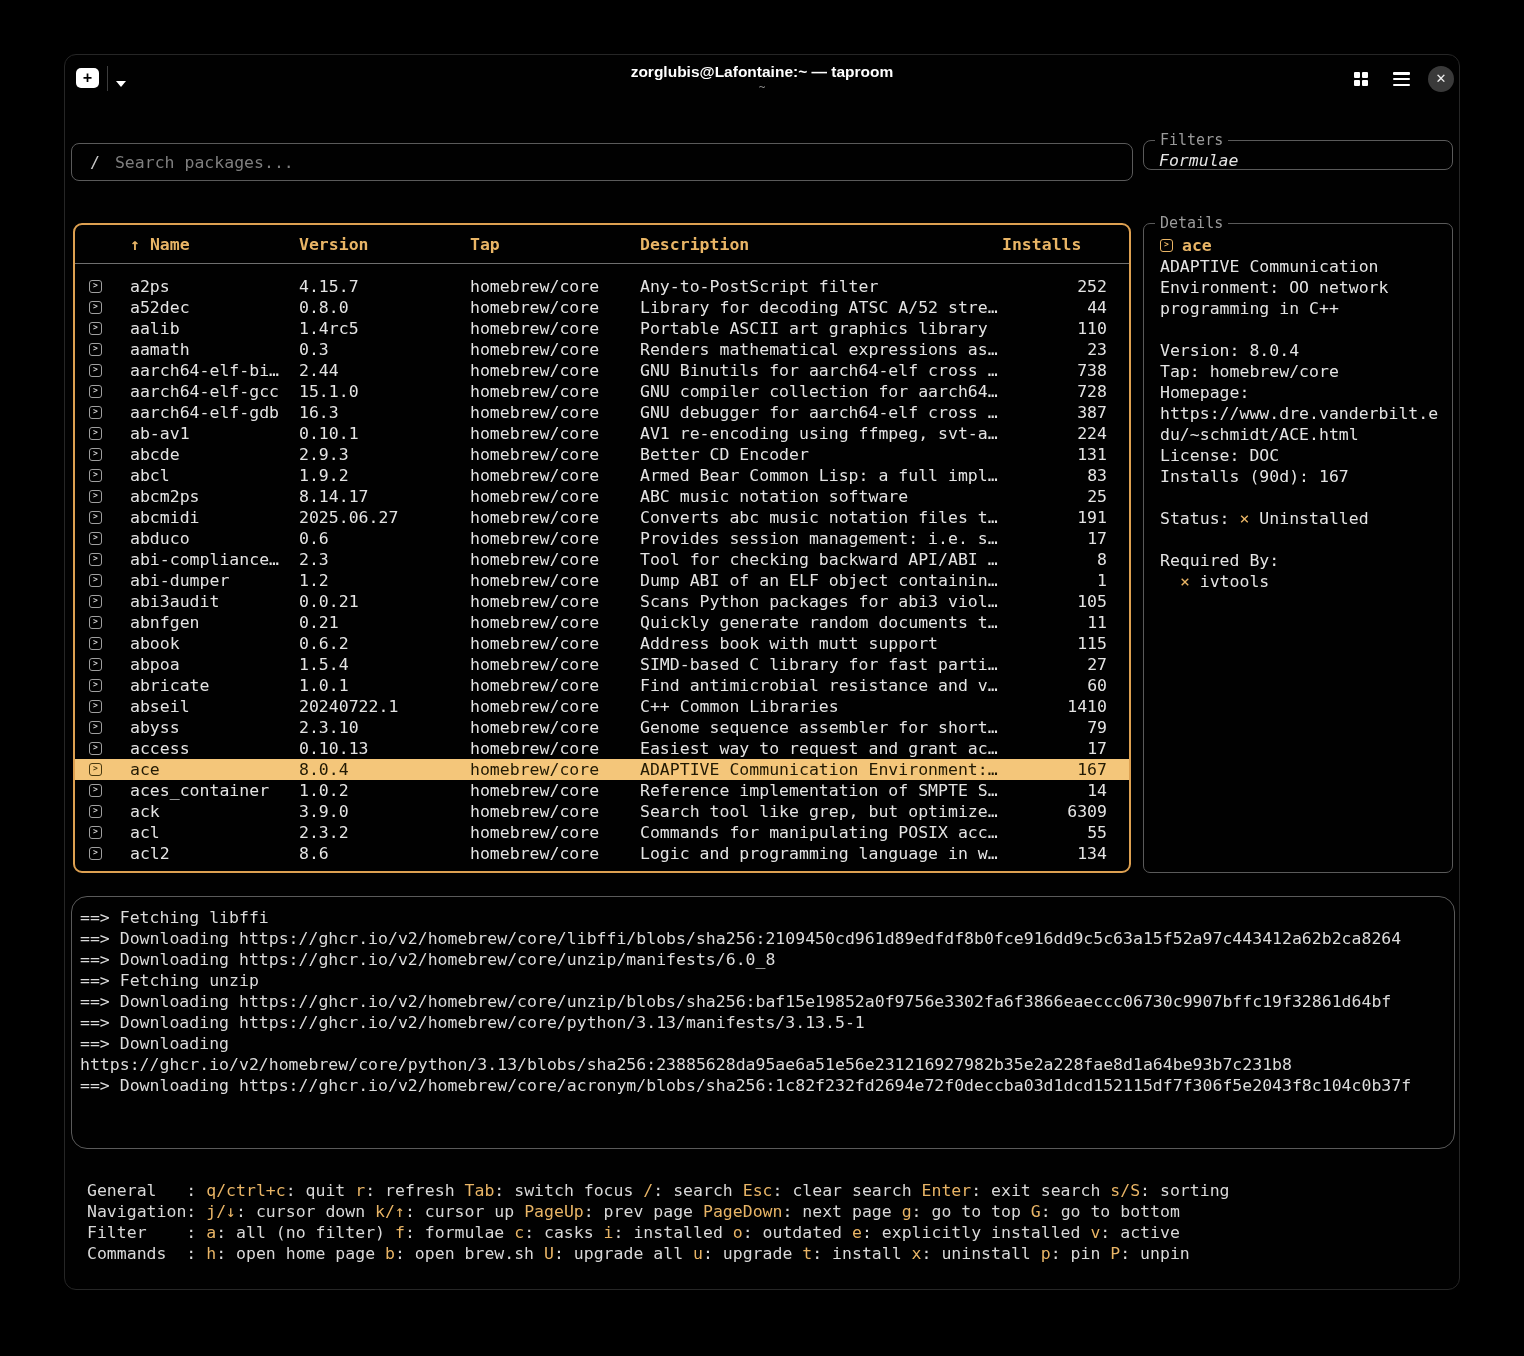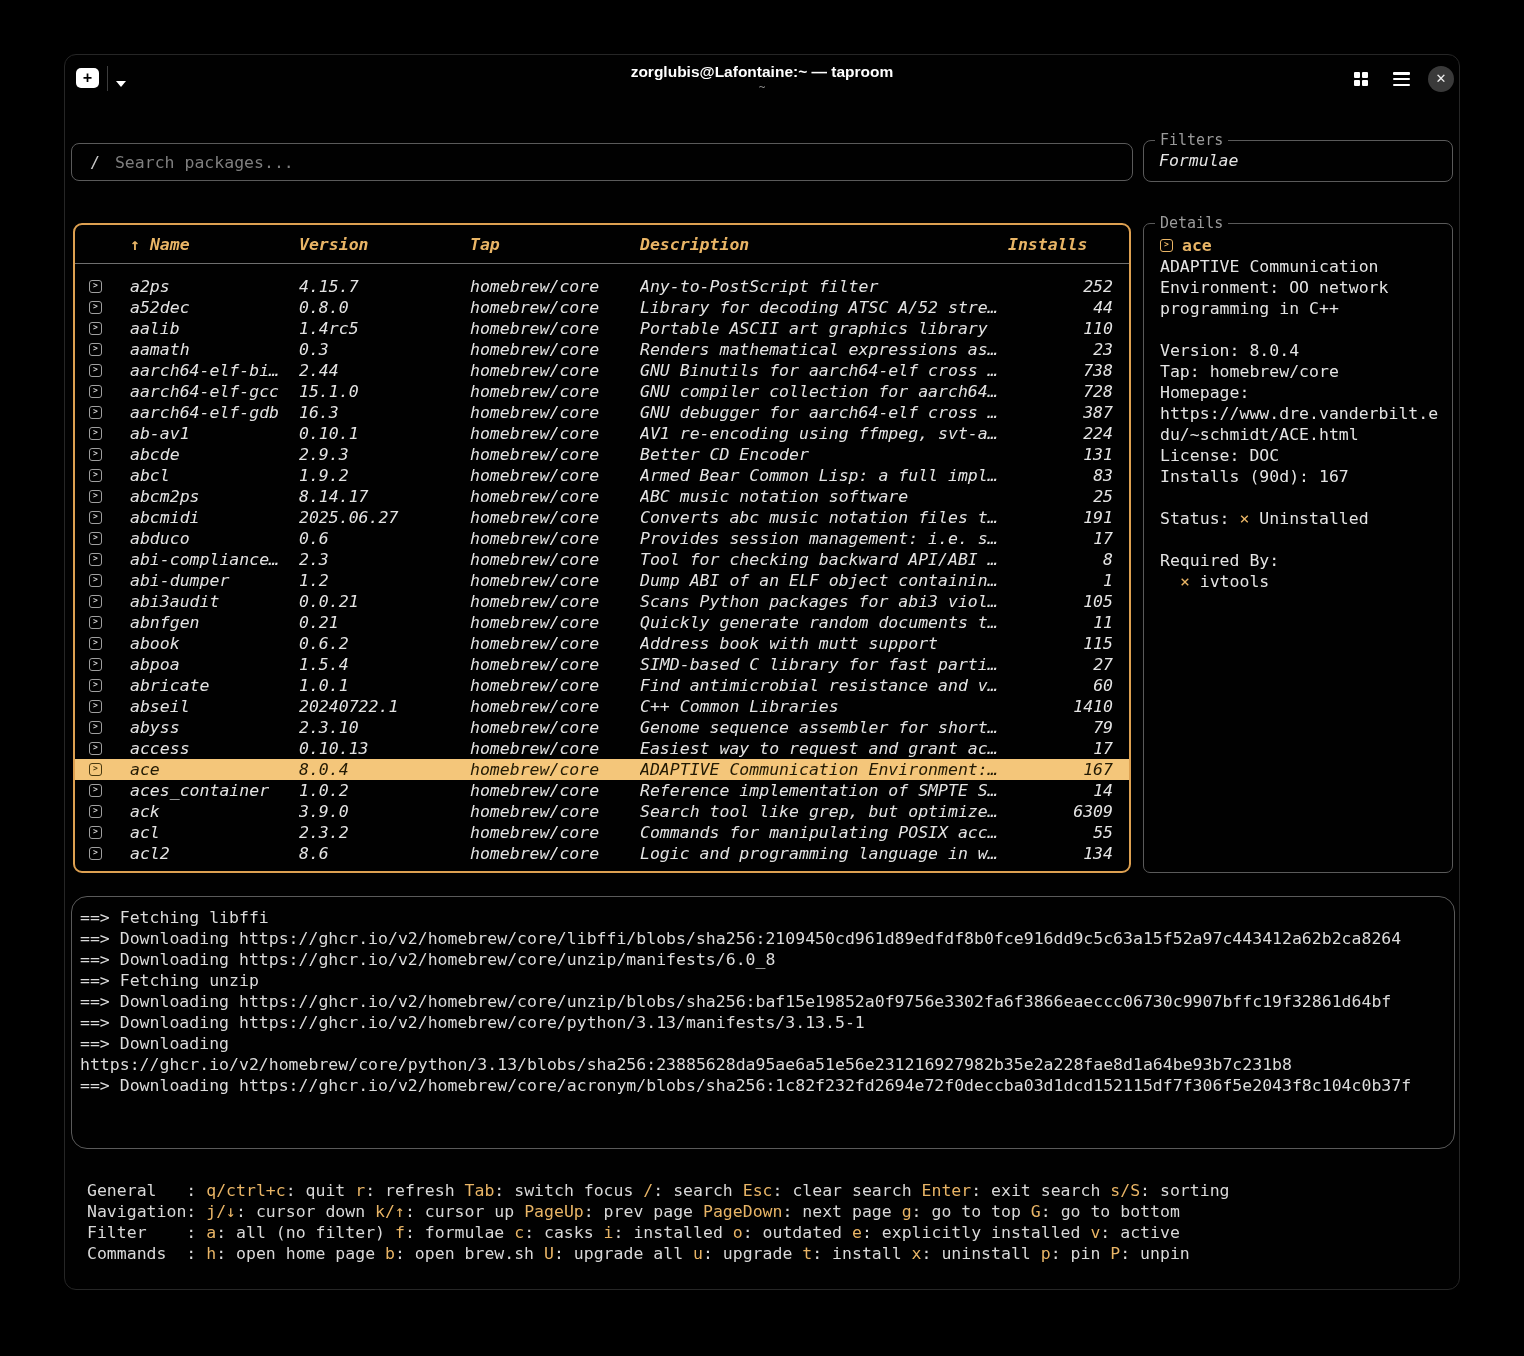--- a/index.html
+++ b/index.html
@@ -45,28 +45,28 @@
     font-family:"DejaVu Sans",sans-serif;}
 
   
   .search-box{position:absolute;left:6px;top:88px;width:1062px;height:38px;
     border:1px solid var(--border);border-radius:8px;display:flex;align-items:center;padding-left:18px;}
   .search-box .slash{color:#c9c9c9;margin-right:15px;}
   .search-box .placeholder{color:#7f7f7f;}
 
   .legend{position:absolute;top:-9px;left:11px;background:var(--panel-bg);padding:0 5px;
     color:#9a9a9a;font-size:15px;line-height:17px;font-family:"DejaVu Sans Mono",monospace;}
-  .filters-box{position:absolute;left:1078px;top:85px;width:310px;height:42px;
+  .filters-box{position:absolute;left:1078px;top:85px;width:310px;height:30px;
     border:1px solid var(--border);border-radius:8px;}
   .filters-box .value{position:absolute;left:15px;top:9px;color:var(--fg);font-style:italic;}
 
   
   .table-panel{position:absolute;left:8px;top:168px;width:1058px;height:650px;
     border:2px solid var(--tborder);border-radius:9px;overflow:hidden;}
-  .thead,.trow{display:grid;grid-template-columns:55px 169px 171px 170px 1fr 105px;padding-right:16px;font-style:italic;}
+  .thead,.trow{display:grid;grid-template-columns:55px 169px 171px 170px 1fr 105px;padding-right:22px;}
   .thead{padding-top:9px;padding-bottom:8px;border-bottom:1px solid #6f6f6f;color:var(--accent);font-weight:bold;}
   .thead .c-installs{text-align:left;}
   .tbody{padding-top:12px;}
   .trow{height:21px;color:var(--fg);white-space:pre;overflow:hidden;}
   .trow.selected{background:var(--sel-bg);color:var(--sel-fg);}
   .cell{overflow:hidden;}
   .c-installs{text-align:right;}
   .icon-cell{padding-left:14px;display:flex;align-items:center;}
   .prompt-icon{width:13px;height:13px;border:1px solid #9f9f9f;border-radius:3px;
     font-size:8px;line-height:10px;text-align:center;color:#cfcfcf;font-weight:bold;

